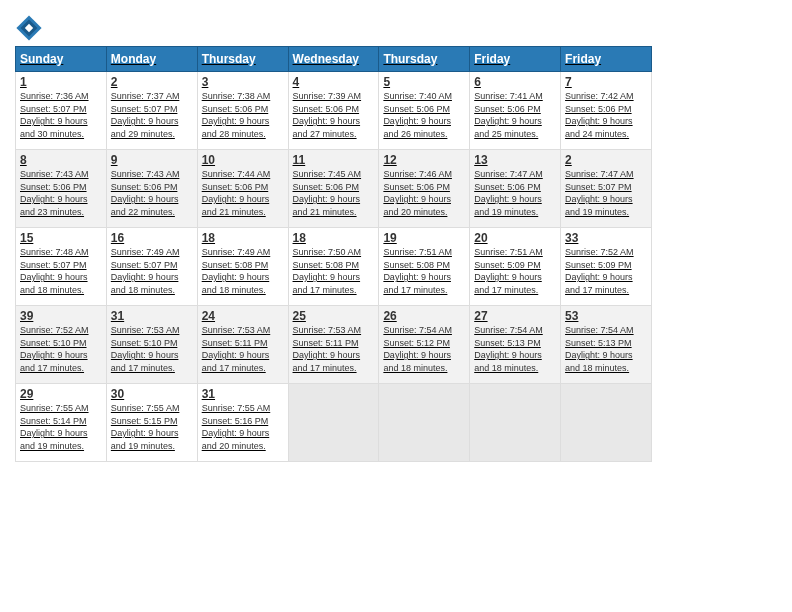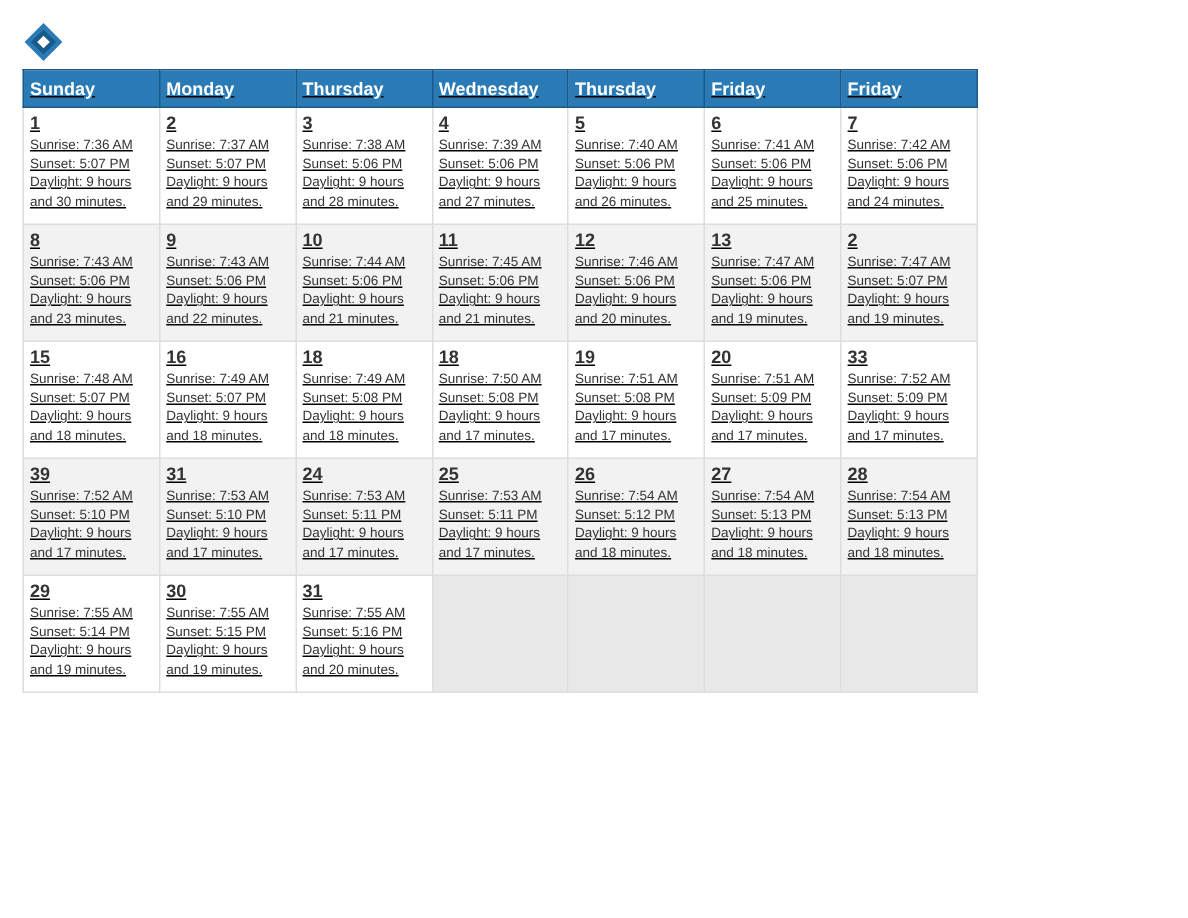--- a/index.html
+++ b/index.html
@@ -186,21 +186,21 @@
           <td><span class="day-num">31</span>
         <span class="day-info">Sunrise: 7:53 AM<br>Sunset: 5:10 PM<br>Daylight: 9 hours and 17 minutes.</span></td>
           <td><span class="day-num">24</span>
         <span class="day-info">Sunrise: 7:53 AM<br>Sunset: 5:11 PM<br>Daylight: 9 hours and 17 minutes.</span></td>
           <td><span class="day-num">25</span>
         <span class="day-info">Sunrise: 7:53 AM<br>Sunset: 5:11 PM<br>Daylight: 9 hours and 17 minutes.</span></td>
           <td><span class="day-num">26</span>
         <span class="day-info">Sunrise: 7:54 AM<br>Sunset: 5:12 PM<br>Daylight: 9 hours and 18 minutes.</span></td>
           <td><span class="day-num">27</span>
         <span class="day-info">Sunrise: 7:54 AM<br>Sunset: 5:13 PM<br>Daylight: 9 hours and 18 minutes.</span></td>
-          <td><span class="day-num">28</span>
+          <td><span class="day-num">53</span>
         <span class="day-info">Sunrise: 7:54 AM<br>Sunset: 5:13 PM<br>Daylight: 9 hours and 18 minutes.</span></td>
         </tr>
         <tr>
           <td><span class="day-num">29</span>
         <span class="day-info">Sunrise: 7:55 AM<br>Sunset: 5:14 PM<br>Daylight: 9 hours and 19 minutes.</span></td>
           <td><span class="day-num">30</span>
         <span class="day-info">Sunrise: 7:55 AM<br>Sunset: 5:15 PM<br>Daylight: 9 hours and 19 minutes.</span></td>
           <td><span class="day-num">31</span>
         <span class="day-info">Sunrise: 7:55 AM<br>Sunset: 5:16 PM<br>Daylight: 9 hours and 20 minutes.</span></td>
           <td class="empty"></td>

